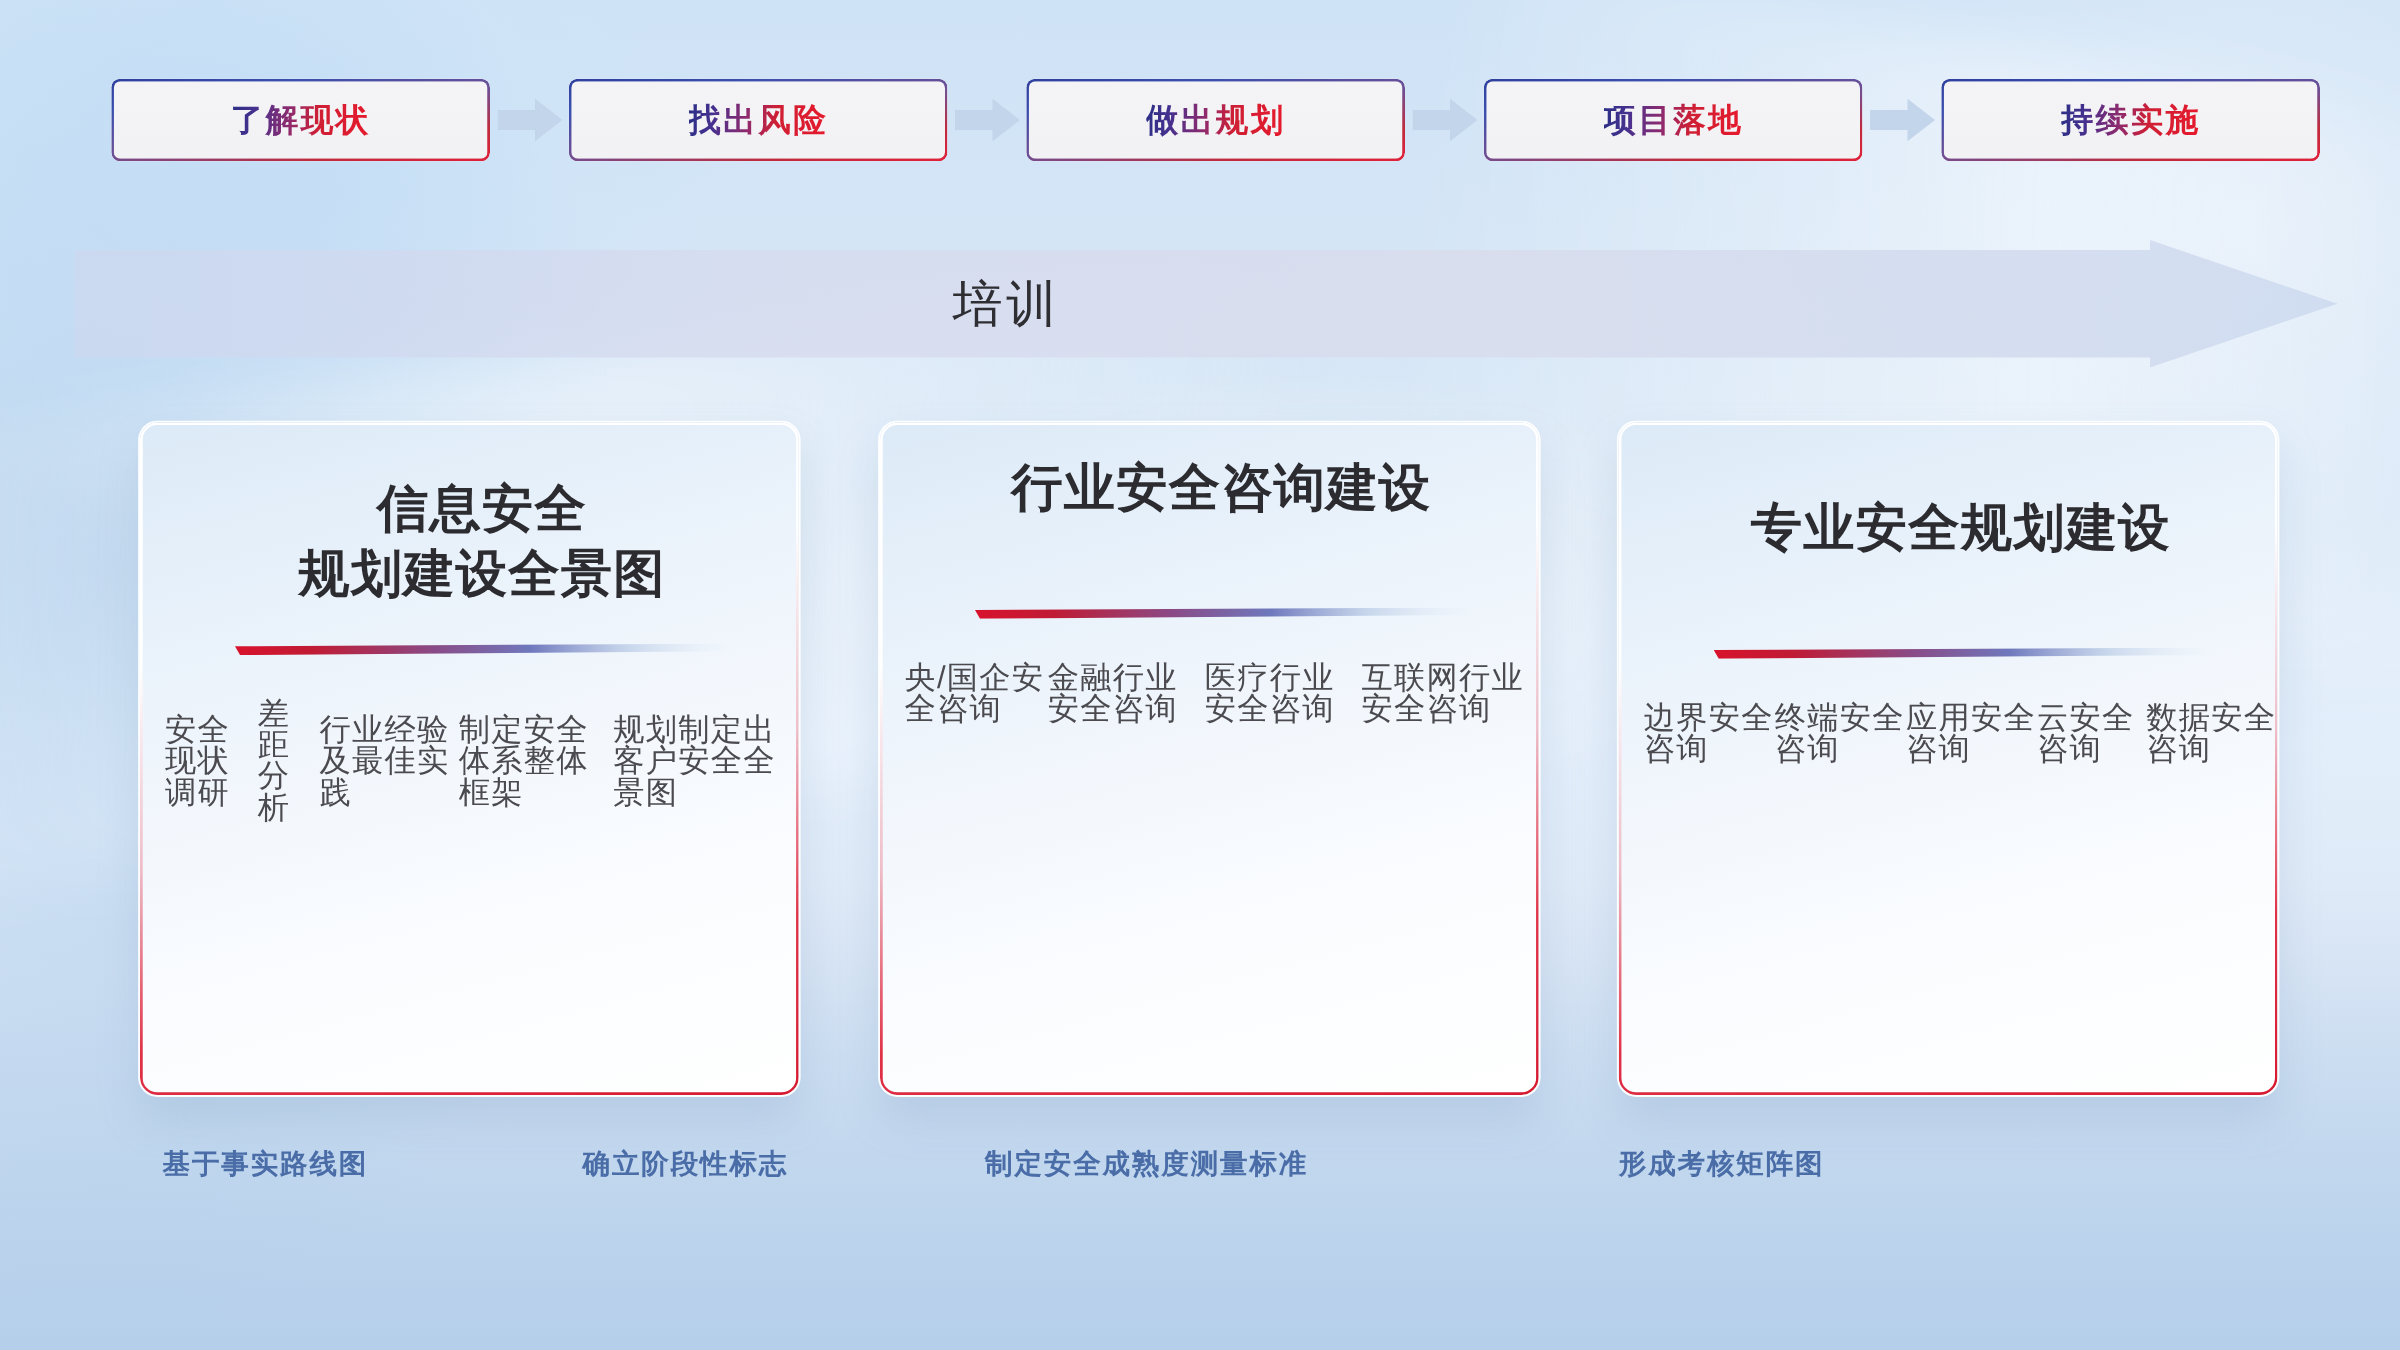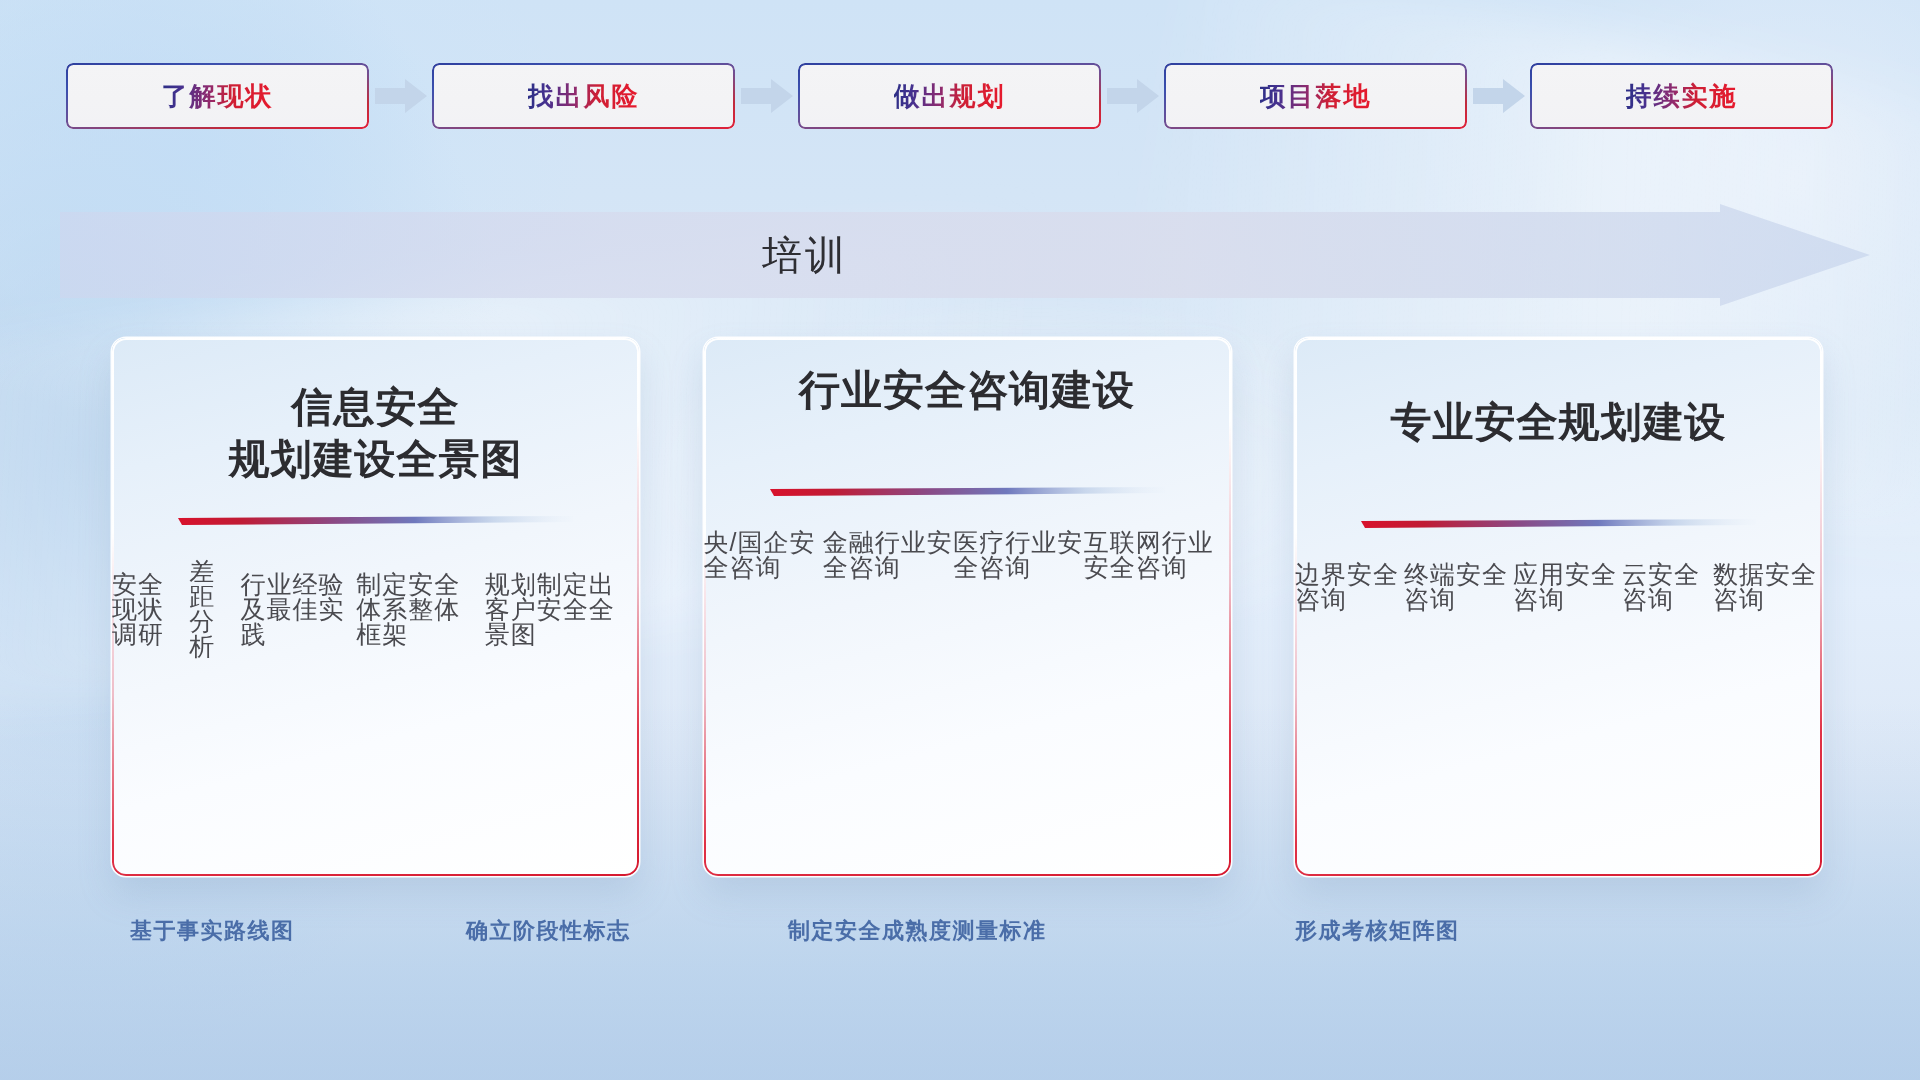--- a/index.html
+++ b/index.html
@@ -46,21 +46,21 @@
   }
   #bg-glow-center{
     position:absolute;left:24%;top:20%;width:60%;height:48%;
     background:radial-gradient(ellipse 50% 50% at 50% 50%, rgba(255,255,255,0.55) 0%, rgba(255,255,255,0) 70%);
     filter:blur(10px);
   }
 
   
   #steps{
     position:absolute;left:66px;top:62px;width:1790px;height:68px;
-    display:flex;align-items:center;
+    display:flex;align-items:center;justify-content:flex-end;
   }
   .step-box{
     flex:0 0 auto;
     height:66px;width:303px;
     border-radius:7px;
     background:linear-gradient(180deg,#f4f4f6 0%, #f3f3f5 55%, #f2f2f5 100%);
     position:relative;
     display:flex;align-items:center;justify-content:center;
     box-sizing:border-box;
   }
@@ -79,21 +79,21 @@
     position:relative;z-index:2;
   }
   .step-arrow{
     flex:0 0 auto;width:63px;height:40px;
     display:flex;align-items:center;justify-content:center;
   }
   .step-arrow svg{display:block;}
 
   
   #banner{
-    position:absolute;left:60px;top:204px;width:1810px;height:102px;
+    position:absolute;left:60px;top:192px;width:1810px;height:102px;
   }
   #banner-shape{position:absolute;inset:0;}
   #banner-title{
     position:absolute;left:0;top:0;width:1490px;height:102px;
     display:flex;align-items:center;justify-content:center;
     font-size:40px;font-weight:400;color:#2e2e33;letter-spacing:3px;
   }
 
   
   #cards{
@@ -119,21 +119,21 @@
       rgba(236,178,190,0.85) 55%,
       rgba(222,38,60,0.95) 78%,
       rgba(214,26,48,1) 100%);
     -webkit-mask:linear-gradient(#000 0 0) content-box,linear-gradient(#000 0 0);
     -webkit-mask-composite:xor;mask-composite:exclude;
     pointer-events:none;
   }
   .card-inner{
     position:relative;z-index:3;height:100%;
     display:flex;flex-direction:column;align-items:center;
-    padding-top:44px;box-sizing:border-box;
+    padding-top:44px;box-sizing:border-box;margin-left:20px;
   }
   .card-title{
     font-size:41px;font-weight:700;color:#2c2c30;
     text-align:center;line-height:1.28;letter-spacing:1px;
   }
   .card-title.two-line{line-height:1.26;}
   .divider{
     width:395px;height:9px;margin-top:26px;position:relative;
   }
   .list{

